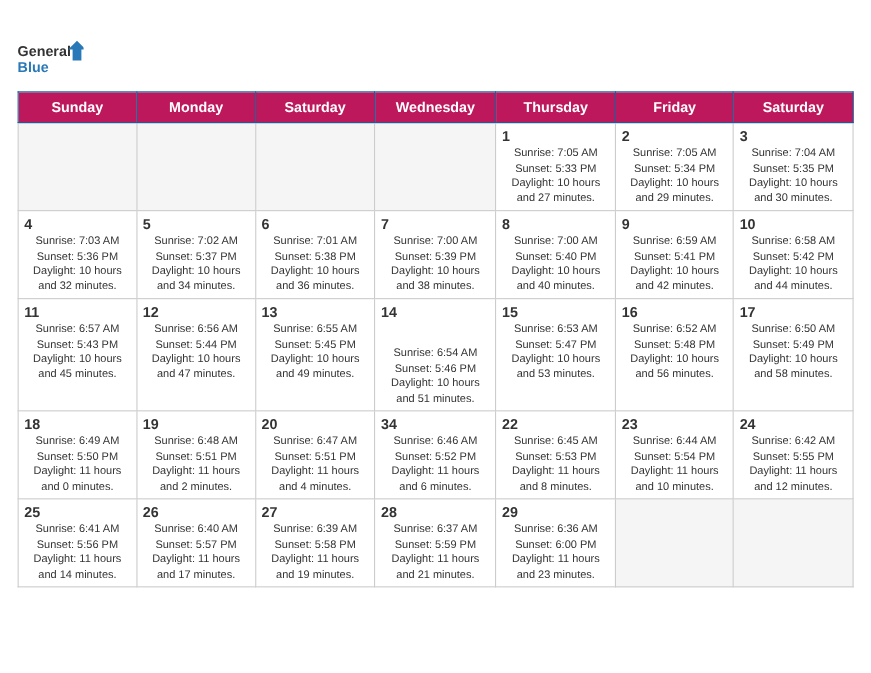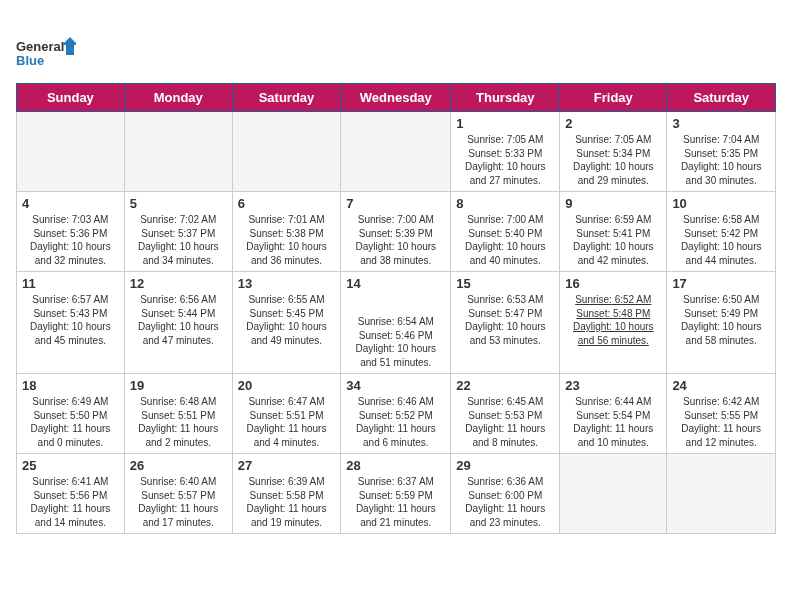--- a/index.html
+++ b/index.html
@@ -216,21 +216,21 @@
         </td>
         <td>
           <span class="day-number">15</span>
           <div class="day-info" style="white-space: pre-line;">Sunrise: 6:53 AM
 Sunset: 5:47 PM
 Daylight: 10 hours
 and 53 minutes.</div>
         </td>
         <td>
           <span class="day-number">16</span>
-          <div class="day-info" style="white-space: pre-line; text-decoration: underline;">Sunrise: 6:52 AM
+          <div class="day-info" style="white-space: pre-line;">Sunrise: 6:52 AM
 Sunset: 5:48 PM
 Daylight: 10 hours
 and 56 minutes.</div>
         </td>
         <td>
           <span class="day-number">17</span>
           <div class="day-info" style="white-space: pre-line;">Sunrise: 6:50 AM
 Sunset: 5:49 PM
 Daylight: 10 hours
 and 58 minutes.</div>

